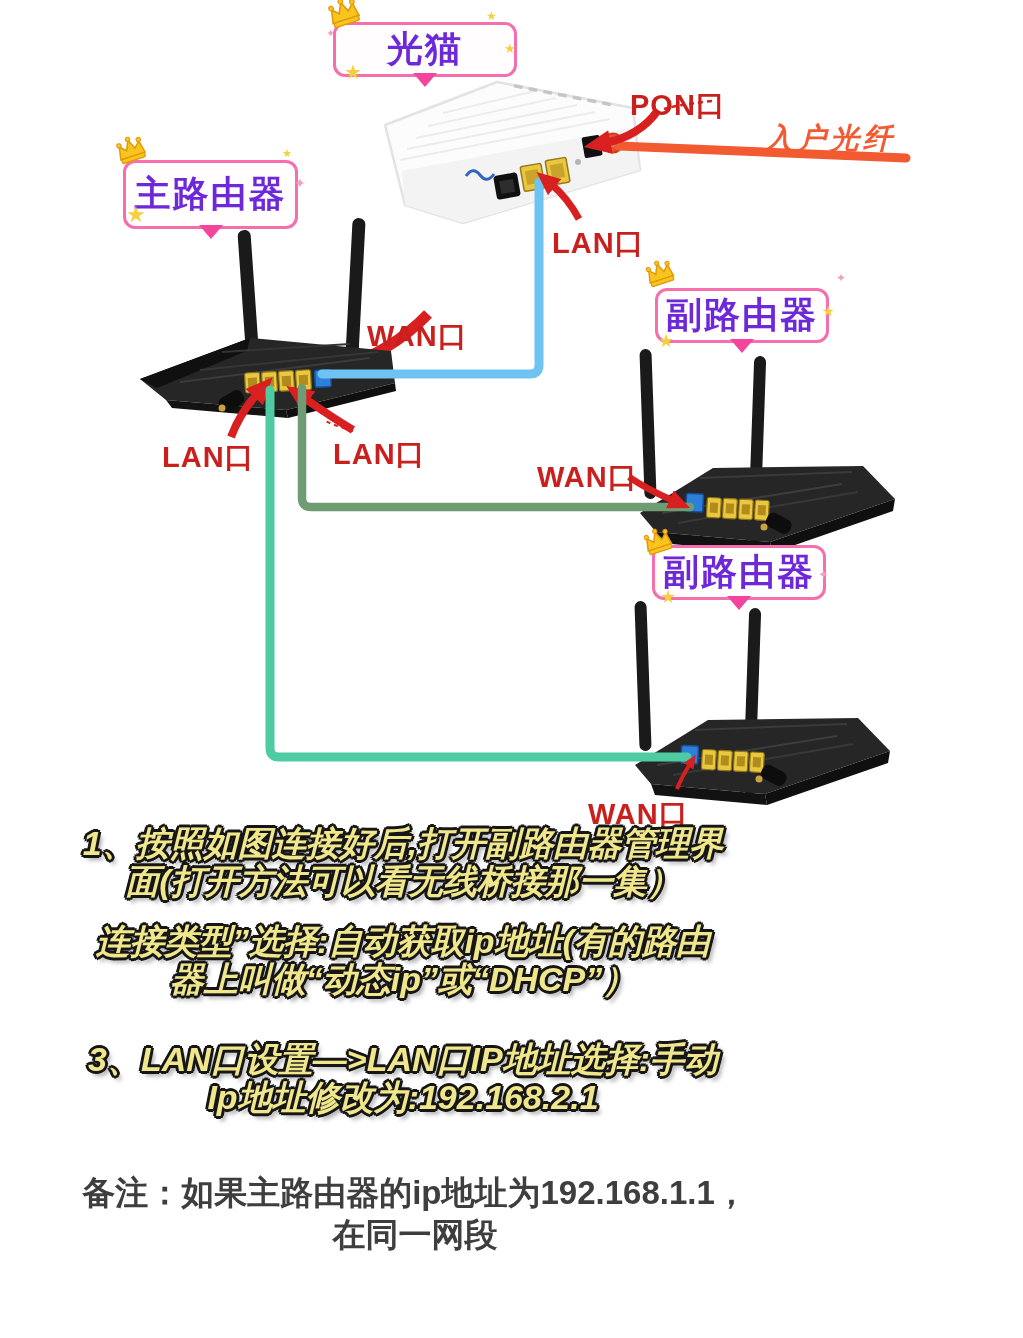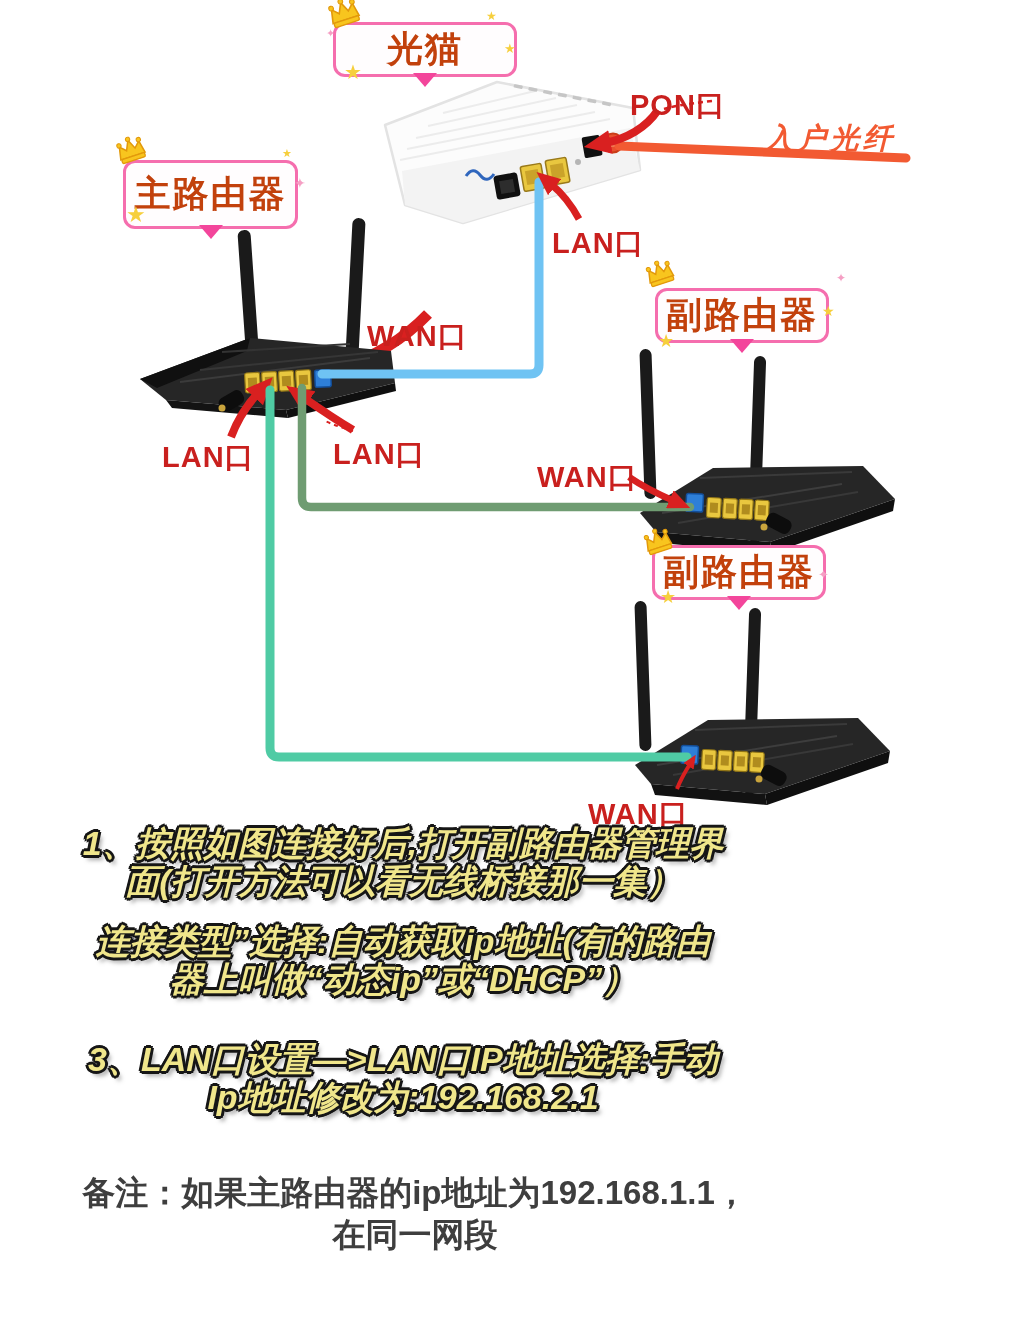--- a/index.html
+++ b/index.html
@@ -5,21 +5,21 @@
   html,body{margin:0;padding:0;background:#ffffff;}
   .canvas{
     position:relative;width:1023px;height:1338px;background:#ffffff;overflow:hidden;
     font-family:"Liberation Sans","DejaVu Sans",sans-serif;
   }
   .overlay{position:absolute;left:0;top:0;z-index:1;}
   .badge{
     position:absolute;background:#fffdfe;border:3px solid #f56eae;border-radius:12px;
     display:flex;align-items:center;justify-content:center;z-index:3;box-sizing:border-box;
   }
-  .badge-label{font-size:36px;font-weight:800;color:#c2410c;letter-spacing:2px;white-space:nowrap;}
+  .badge-label{font-size:36px;font-weight:800;color:#6d28d9;letter-spacing:2px;white-space:nowrap;}
   .pointer{
     position:absolute;left:50%;bottom:-13px;transform:translateX(-50%);
     width:0;height:0;border-left:12px solid transparent;border-right:12px solid transparent;
     border-top:14px solid #f3459b;
   }
   .crown{position:absolute;z-index:4;transform:rotate(-18deg);line-height:0;}
   .star{position:absolute;z-index:4;color:#f6cf3d;line-height:1;}
   .sparkle{color:#f59fc4;}
   .port-label{
     position:absolute;font-size:29px;font-weight:600;color:#c9201e;

